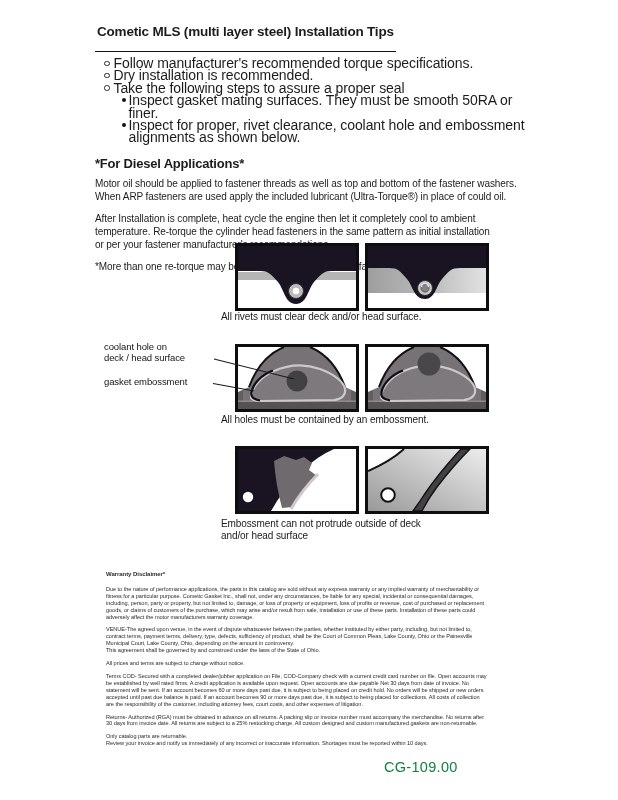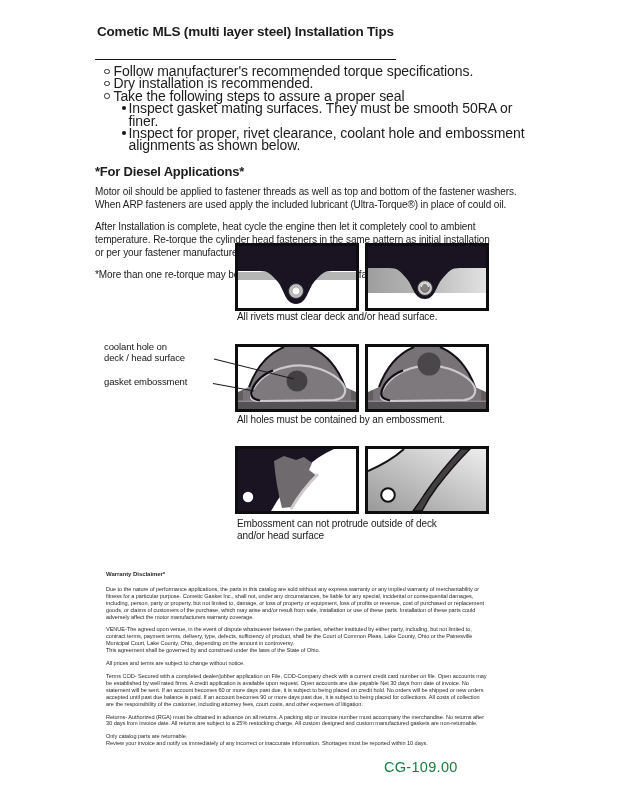--- a/index.html
+++ b/index.html
@@ -1,35 +1,35 @@
 <!DOCTYPE html>
 <html><head>
 <meta charset="utf-8">
 <style>
   html,body{margin:0;padding:0;background:#ffffff;}
   .page{position:relative;width:618px;height:800px;background:#ffffff;overflow:hidden;
         font-family:"Liberation Sans",sans-serif;color:#1c1c1c;}
   
   #content{position:absolute;left:95px;top:22px;width:445px;}
   #content h1{margin:2px 0 0 0;display:inline-block;font-size:13.5px;font-weight:bold;
-              letter-spacing:-0.2px;border-bottom:1.6px solid #141414;padding:0 2px 20px 2px;}
+              letter-spacing:-0.2px;border-bottom:1.6px solid #141414;padding:0 2px 12px 2px;}
   .bullets{margin-top:5px;}
   .b-row{display:flex;align-items:flex-start;line-height:12.4px;font-size:14px;letter-spacing:-0.1px;margin-left:9px;}
   .b-row .b-o{flex:0 0 auto;width:3.5px;height:3.5px;border:1px solid #2a2a2a;border-radius:50%;margin:3.5px 4px 0 0;}
   .b-row.sub{margin-left:27px;}
   .b-row .b-f{flex:0 0 auto;width:4px;height:4px;background:#141414;border-radius:50%;margin:3.5px 2.5px 0 0;}
   #content h2{margin:12px 0 0 0;font-size:13px;font-weight:bold;letter-spacing:-0.2px;}
   #content p{margin:6px 0 0 0;font-size:10px;line-height:13px;letter-spacing:-0.1px;}
   #content p.gap{margin-top:9px;}
   .preline{white-space:pre-line;}
   
   .dg-label{position:absolute;width:124px;text-align:center;font-size:13px;letter-spacing:0.4px;color:#1a1a1a;margin-top:28px;}
   .dg-box{position:absolute;width:118px;height:62px;border:3px solid #0e0e0e;background:#fff;}
   .dg-box svg{display:block;}
-  .dg-caption{position:absolute;left:237px;font-size:10px;line-height:11.5px;letter-spacing:-0.1px;color:#1a1a1a;}
+  .dg-caption{position:absolute;left:221px;font-size:10px;line-height:11.5px;letter-spacing:-0.1px;color:#1a1a1a;}
   .callout{position:absolute;left:104px;width:108px;text-align:left;font-size:9.5px;line-height:10.8px;letter-spacing:-0.1px;color:#141414;}
   #leader-overlay{position:absolute;left:0;top:0;pointer-events:none;}
   
   #warranty{position:absolute;left:106px;top:571px;width:412px;color:#2b2b2b;}
   #warranty .w-head{font-size:6px;font-weight:bold;margin:0 0 8px 0;}
   #warranty p{font-size:5.6px;line-height:6.9px;margin:0 0 6px 0;letter-spacing:-0.05px;}
   
   #footer-code{position:absolute;left:384px;top:759px;font-size:14.5px;letter-spacing:0.3px;color:#15803d;}
 </style>
 </head>

